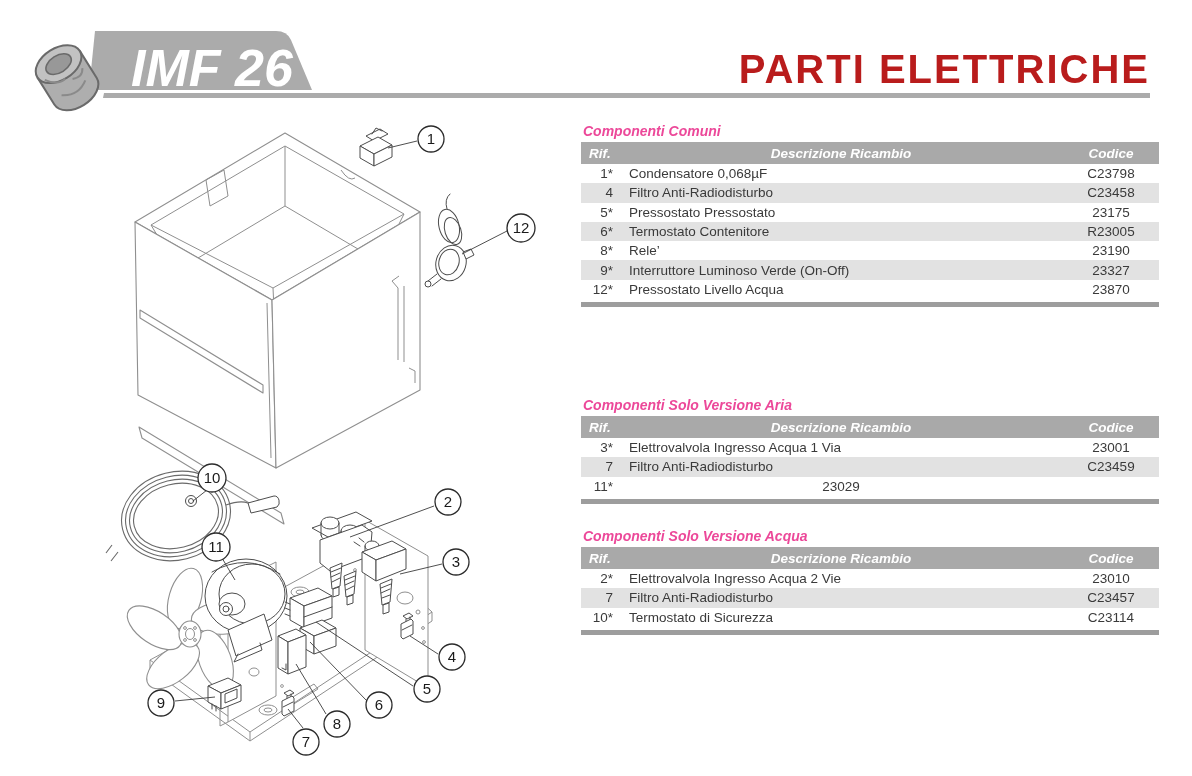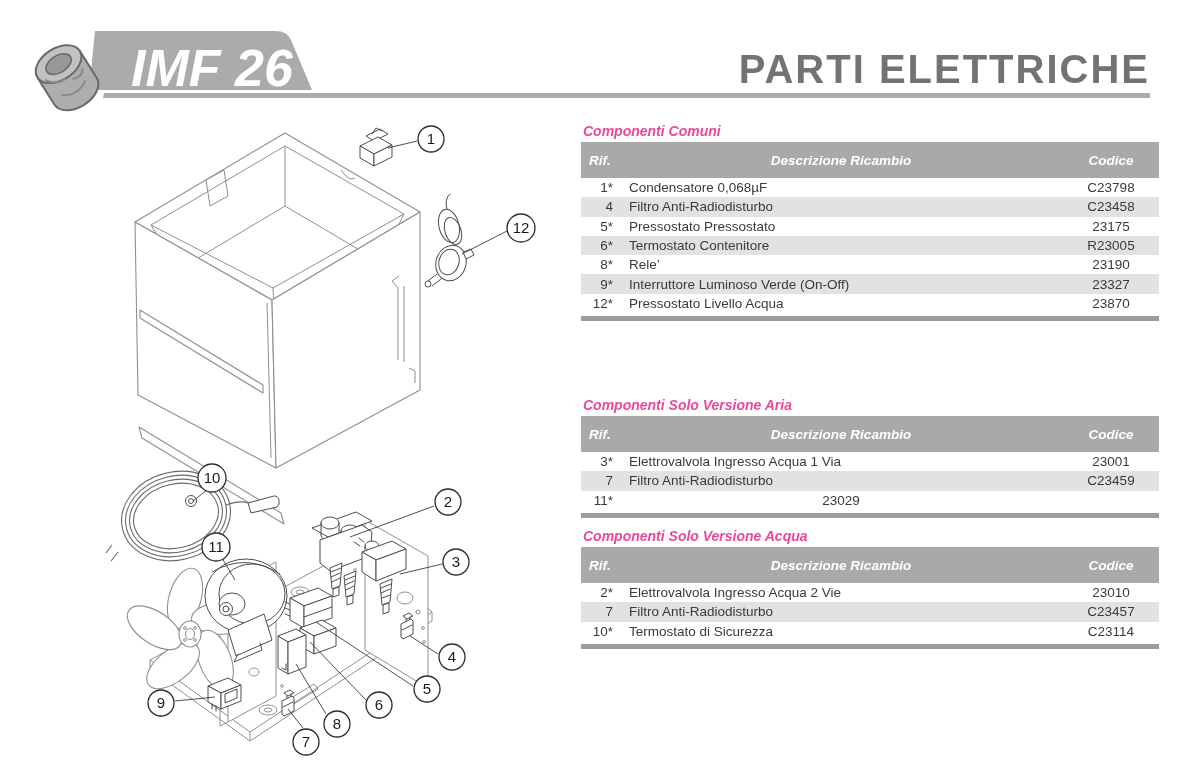--- a/index.html
+++ b/index.html
@@ -3,28 +3,28 @@
 <meta charset="utf-8">
 <style>
   html,body{margin:0;padding:0;background:#fff;}
   .page{position:relative;width:1192px;height:776px;background:#ffffff;overflow:hidden;
         font-family:"Liberation Sans","DejaVu Sans",sans-serif;}
   
   .hdr-svg{position:absolute;left:0;top:0;}
   .model-name{position:absolute;left:131px;top:38px;width:170px;
       font-size:52px;font-weight:bold;font-style:italic;color:#ffffff;letter-spacing:0px;}
   .page-title{position:absolute;right:42px;top:47px;
-      font-size:40px;font-weight:bold;color:#737373;letter-spacing:2px;white-space:nowrap;}
+      font-size:40px;font-weight:bold;color:#b91c1c;letter-spacing:2px;white-space:nowrap;}
   
   .tblgroup{position:absolute;left:581px;width:578px;}
   .tbl-title{font-size:14px;font-weight:bold;font-style:italic;color:#ec4899;margin:0 0 4px 2px;height:14px;line-height:14px;}
   .tbl{width:578px;}
   .trow{display:grid;grid-template-columns:38px 1fr 96px;align-items:center;height:19.3px;
         font-size:13.5px;color:#3a3a3a;}
-  .trow.head{height:36px;background:#a9a9a9;color:#ffffff;font-weight:bold;font-style:italic;font-size:13.5px;}
+  .trow.head{height:22px;background:#a9a9a9;color:#ffffff;font-weight:bold;font-style:italic;font-size:13.5px;}
   .trow.alt{background:#e2e2e2;}
   .c-rif{text-align:right;padding-right:6px;}
   .head .c-rif{text-align:left;padding-left:8px;}
   .c-desc{text-align:left;padding-left:10px;}
   .head .c-desc{text-align:center;padding-left:0;}
   .c-cod{text-align:center;}
   .tbl-bar{height:5px;background:#9d9d9d;margin-top:3px;}
   
   .diagram{position:absolute;left:0;top:0;}
   .cab{fill:#ffffff;stroke:#8f8f8f;stroke-width:1.1;stroke-linejoin:round;}

